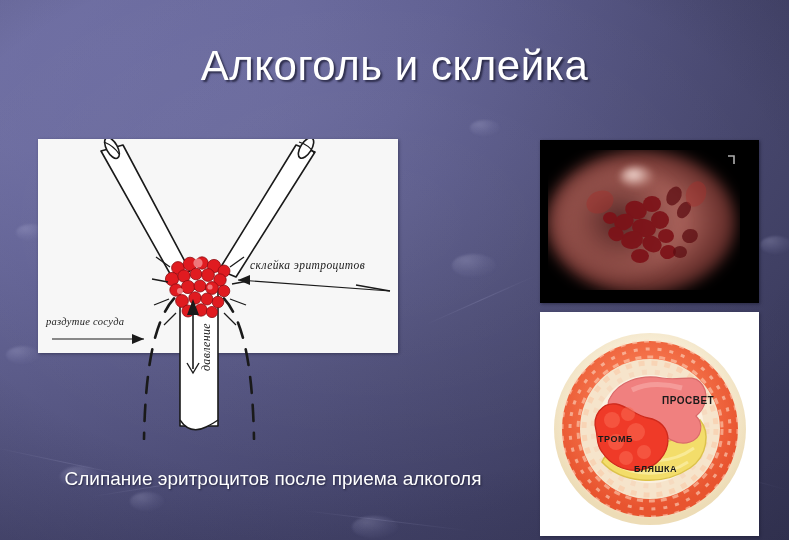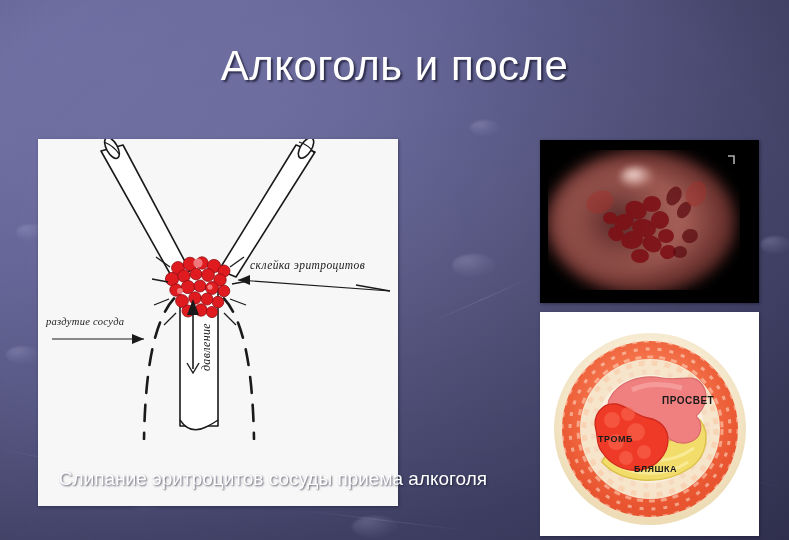--- a/index.html
+++ b/index.html
@@ -57,21 +57,21 @@
     text-shadow: 2px 2px 2px rgba(25,25,50,0.75);
     white-space: nowrap;
   }
 
   
   #diagram-panel {
     position: absolute;
     left: 38px;
     top: 139px;
     width: 360px;
-    height: 367px;
+    height: 214px;
     background: #f7f7f7;
     box-shadow: 1px 1px 3px rgba(20,20,40,0.45);
   }
   #diagram-svg { display: block; width: 360px; height: 301px; }
 
   
   #caption {
     position: absolute;
     left: 38px;
     top: 468px;
@@ -141,21 +141,21 @@
   <div class="wm" style="left:130px; top:492px; width:34px; height:19px;"></div>
   <div class="wm" style="left:16px; top:224px; width:30px; height:17px;"></div>
   <div class="wm" style="left:6px; top:346px; width:34px; height:18px;"></div>
   <div class="wm" style="left:452px; top:254px; width:44px; height:23px;"></div>
   <div class="wm" style="left:470px; top:120px; width:30px; height:16px;"></div>
   <div class="wm" style="left:686px; top:472px; width:40px; height:21px;"></div>
   <div class="wm" style="left:760px; top:236px; width:32px; height:18px;"></div>
   <div class="wm" style="left:352px; top:516px; width:46px; height:22px;"></div>
   <div class="bg-vignette"></div>
 
-  <div id="title">Алкоголь и после</div>
+  <div id="title">Алкоголь и склейка</div>
 
   <div id="diagram-panel">
     <svg id="diagram-svg" viewBox="0 0 360 301" xmlns="http://www.w3.org/2000/svg">
       <g stroke="#1a1a1a" fill="#ffffff" stroke-width="1.6" stroke-linejoin="round">
 
         <path d="M 63,12 L 135,140 L 152,132 L 85,6 Z"></path>
         <ellipse cx="74" cy="9" rx="11.5" ry="5.5" transform="rotate(61 74 9)" fill="#ffffff"></ellipse>
         <path d="M 66,3 Q 76,7 81,15" fill="none" stroke-width="1.3"></path>
 
         <path d="M 258,6 L 277,13 L 198,138 L 181,131 Z"></path>
@@ -229,21 +229,21 @@
 
       <g>
         <path d="M 155,230 L 155,164" stroke="#1a1a1a" stroke-width="1.6" fill="none"></path>
         <path d="M 155,160 L 149,176 L 161,176 Z" fill="#1a1a1a"></path>
         <path d="M 149,224 L 155,234 L 161,224" stroke="#1a1a1a" stroke-width="1.4" fill="none"></path>
         <text class="hand" x="172" y="232" font-size="12" letter-spacing="0.3" transform="rotate(-90 172 232)">давление</text>
       </g>
     </svg>
   </div>
 
-  <div id="caption">Слипание эритроцитов сосуды приема алкоголя</div>
+  <div id="caption">Слипание эритроцитов после приема алкоголя</div>
 
   <div id="micrograph">
     <div class="mg-glow" style="left:6px; top:10px; width:190px; height:145px;
                 background: radial-gradient(ellipse at 46% 48%, #c8807a 0%, #a75f58 34%, #6d332f 62%, #2a1110 86%, #080303 100%);"></div>
     <div class="mg-glow" style="left:20px; top:28px; width:120px; height:108px;
                 background: radial-gradient(ellipse at 50% 50%, rgba(60,20,20,0.85) 0%, rgba(120,60,55,0.55) 46%, rgba(160,95,88,0.25) 70%, rgba(0,0,0,0) 86%);"></div>
     <div class="mg-glow" style="left:80px; top:26px; width:34px; height:22px;
                 background: radial-gradient(ellipse at 40% 40%, rgba(255,235,228,0.9) 0%, rgba(220,170,160,0.35) 55%, rgba(0,0,0,0) 82%); filter: blur(3px);"></div>
     <svg width="219" height="163" viewBox="0 0 219 163" style="position:absolute; left:0; top:0;">
       <g fill="#7d1218" opacity="0.92">

